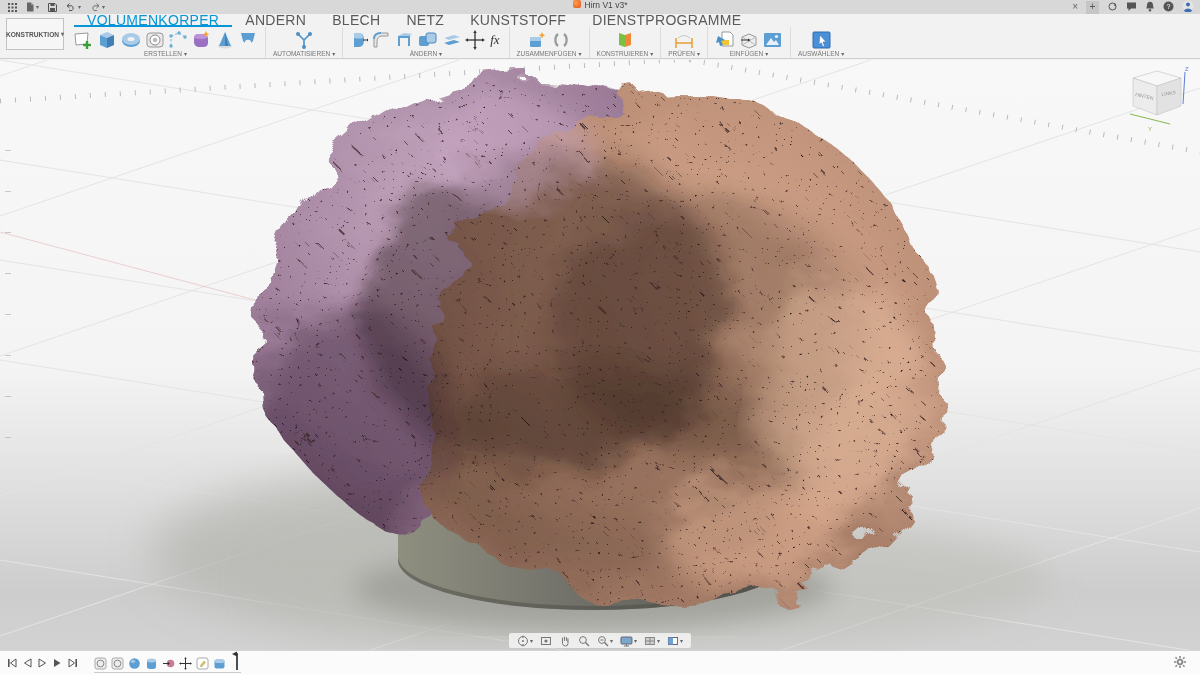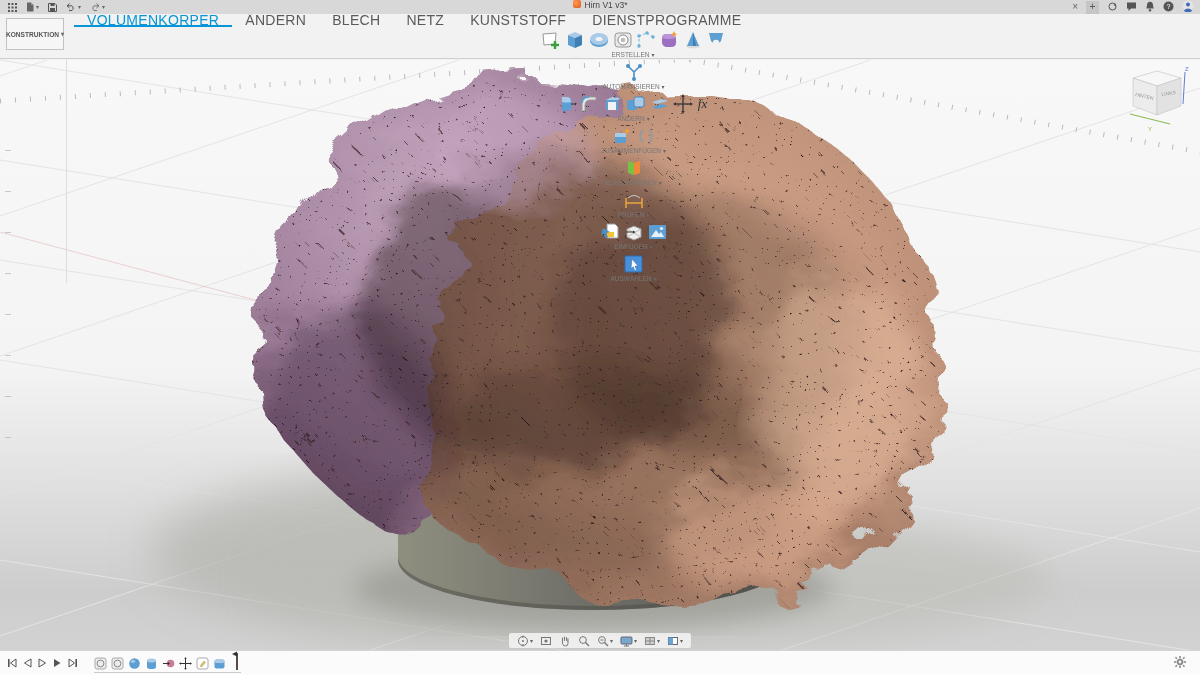--- a/index.html
+++ b/index.html
@@ -17,21 +17,21 @@
   .tb-right{position:absolute;right:6px;top:0;height:14px;display:flex;align-items:center;gap:8px;}
   .tb-x{font-size:10px;color:#666;line-height:1;}
   .tb-plus{width:13px;height:13px;background:#c6c6c6;color:#555;font-size:10px;line-height:12px;text-align:center;}
 
   
   .tabbar{position:absolute;top:14px;left:0;right:0;height:13px;background:#f2f2f2;display:flex;padding-left:74px;z-index:25;}
   .tab{font-size:14px;color:#5a5a5a;line-height:13px;padding:0 13px;letter-spacing:.3px;white-space:nowrap;}
   .tab.active{color:#0696d7;box-shadow:inset 0 -2px 0 #0696d7;}
 
   
-  .toolbar{position:absolute;top:27px;left:0;right:0;height:32px;background:#f2f2f2;border-bottom:1px solid #cfcfcf;display:flex;align-items:stretch;padding-left:66px;z-index:25;flex-direction:column;}
+  .toolbar{position:absolute;top:27px;left:0;right:0;height:32px;background:#f2f2f2;border-bottom:1px solid #cfcfcf;display:flex;align-items:stretch;padding-left:66px;z-index:25;}
   .tgroup{display:flex;flex-direction:column;align-items:center;justify-content:space-between;padding:2px 7px 1px;}
   .tgroup + .tgroup{border-left:1px solid #ddd;}
   .ticons{display:flex;align-items:center;gap:3px;height:22px;}
   .ticons svg{display:block;}
   .tlabel{font-size:6.5px;color:#777;white-space:nowrap;display:flex;align-items:center;gap:2px;}
   .fx{font-family:"Liberation Serif",serif;font-style:italic;font-size:13px;color:#333;padding:0 2px;}
 
   
   .workspace{position:absolute;left:6px;top:18px;width:58px;height:32px;background:#f6f6f6;border:1px solid #c2c2c2;display:flex;align-items:center;justify-content:center;gap:2px;z-index:26;font-size:6.6px;font-weight:bold;color:#555;}
 

